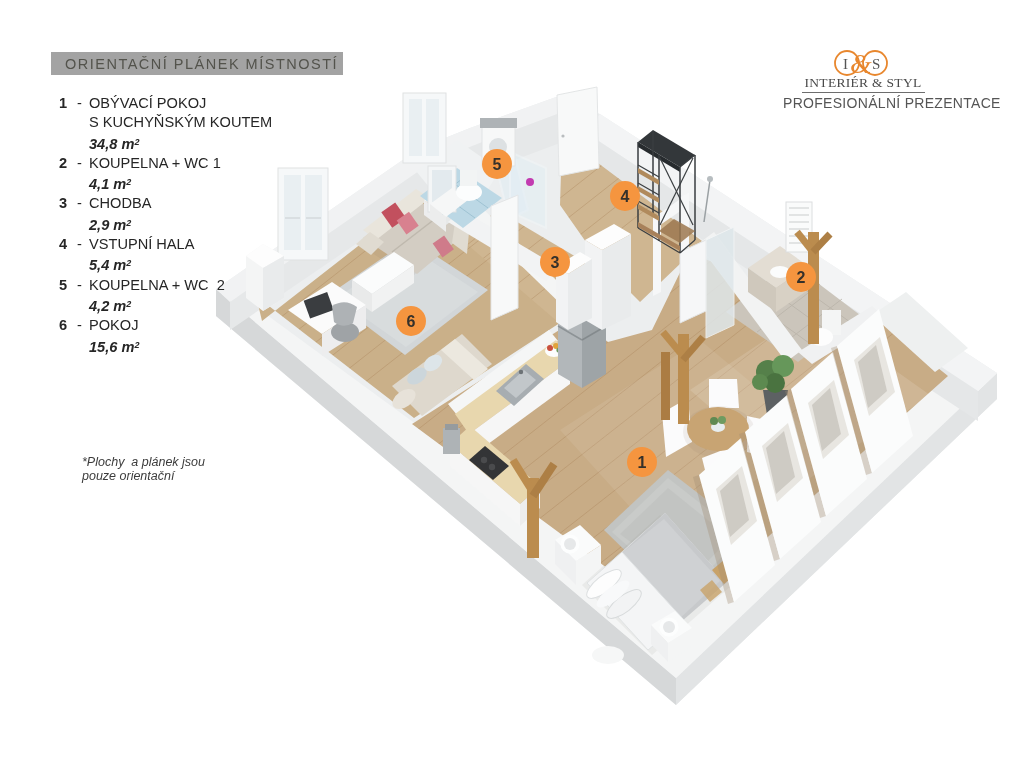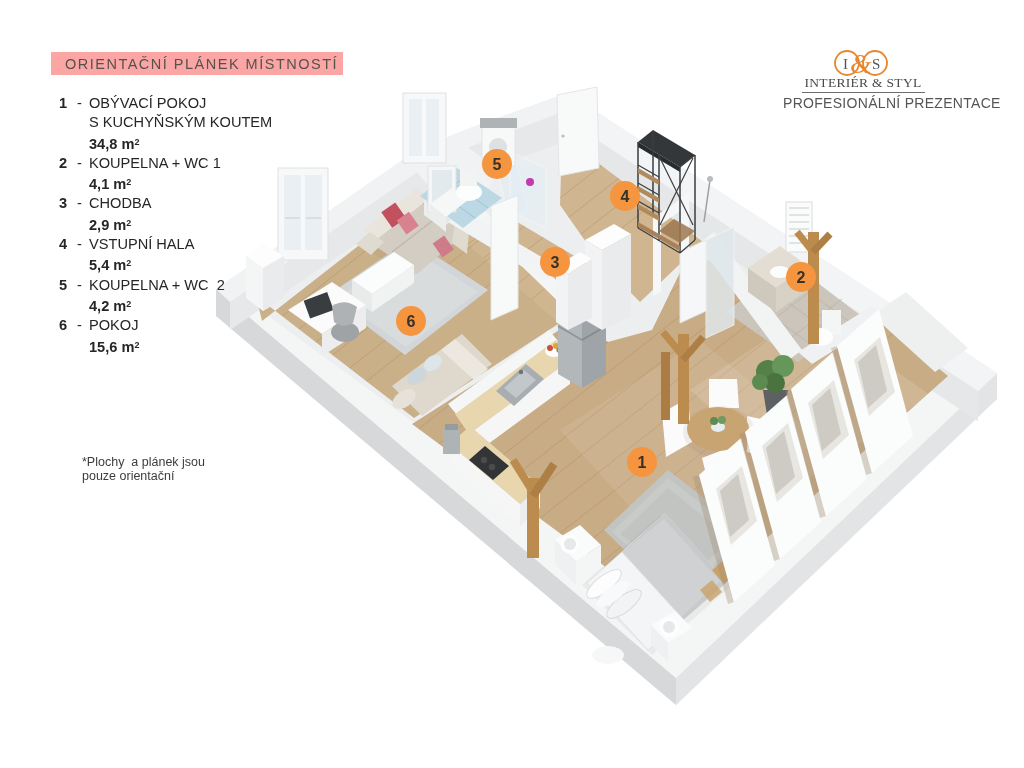--- a/index.html
+++ b/index.html
@@ -1,25 +1,25 @@
 <!DOCTYPE html>
 <html><head>
 <meta charset="utf-8">
 <style>
   html,body{margin:0;padding:0;background:#fff;width:1024px;height:768px;overflow:hidden;}
   body{font-family:"Liberation Sans",sans-serif;position:relative;}
-  .banner{position:absolute;left:51px;top:52px;width:292px;height:23px;background:#fca5a5;}
+  .banner{position:absolute;left:51px;top:52px;width:292px;height:23px;background:#a3a3a3;}
   .banner span{position:absolute;left:14px;top:4px;font-size:14.5px;letter-spacing:1.5px;color:#53534c;white-space:nowrap;}
   .legend{position:absolute;left:59px;top:94px;color:#262626;font-size:14.6px;line-height:19.3px;}
   .legend .row{position:relative;padding-left:30px;}
   .legend .num{position:absolute;left:0;top:0;font-weight:bold;}
   .legend .dash{position:absolute;left:18px;top:0;}
-  .legend .ar{font-weight:bold;}
+  .legend .ar{font-weight:bold;font-style:italic;}
   sup{font-size:9px;vertical-align:4px;}
-  .foot{position:absolute;left:82px;top:456px;font-size:12.5px;color:#3c3c3c;line-height:13.5px;}
+  .foot{position:absolute;left:82px;top:456px;font-size:12.5px;color:#3c3c3c;line-height:13.5px;font-style:italic;}
   .logo{position:absolute;left:783px;top:44px;width:160px;text-align:center;color:#4c4c4c;}
   .logo .nm{font-family:Liberation Serif, serif;font-size:13.5px;letter-spacing:0.3px;color:#4a4a4a;white-space:nowrap;}
   .logo .ln{border-top:1.2px solid #6d6d6d;margin:1px 18px 2px 19px;}
   .logo .sub{font-size:14px;letter-spacing:0.3px;color:#555;white-space:nowrap;}
 </style>
 </head>
 <body>
 <svg width="1024" height="768" style="position:absolute;left:0;top:0">
   <defs>
     <clipPath id="woodA">

